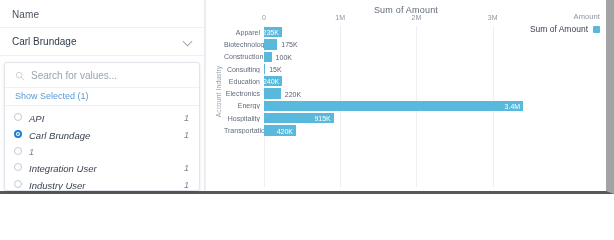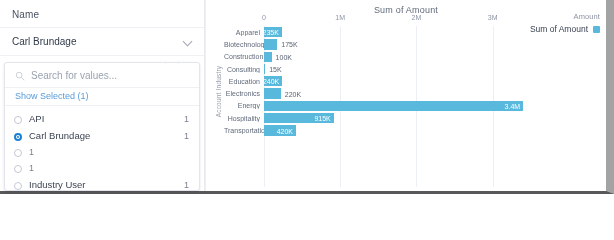--- a/index.html
+++ b/index.html
@@ -83,24 +83,25 @@
   .show-sel-row{
     display:flex;justify-content:flex-start;
     padding:3px 10px 4px 10px;
     border-bottom:1px solid #eef0f4;
   }
   .show-sel{
     font-size:9px;color:#5a9bd8;cursor:pointer;
   }
   .opt-list{flex:1 1 auto;padding:4px 0 0 0;}
   .opt{
-    display:flex;align-items:flex-end;
+    display:flex;align-items:flex-start;
     padding:3px 10px 3px 9px;
     font-size:9.5px;color:#3b4352;
     cursor:pointer;
+    font-style:italic;
   }
   .radio{
     width:8px;height:8px;flex:0 0 8px;border-radius:50%;
     border:1px solid #c3c9d4;background:#fff;margin-right:7px;
     box-sizing:border-box;position:relative;
   }
   .opt.selected .radio{border:2px solid #1b7fd4;}
   .opt.selected .radio:after{
     content:"";position:absolute;left:1px;top:1px;
     width:2px;height:2px;border-radius:50%;background:#1b7fd4;
@@ -227,20 +228,21 @@
           <span class="radio"></span>
           <span class="lbl">Carl Brundage</span>
           <span class="cnt">1</span>
         </div>
         <div class="opt">
           <span class="radio"></span>
           <span class="cnt">1</span>
         </div>
         <div class="opt">
           <span class="radio"></span>
+          <span class="lbl">Integration User</span>
           <span class="cnt">1</span>
         </div>
         <div class="opt">
           <span class="radio"></span>
           <span class="lbl">Industry User</span>
           <span class="cnt">1</span>
         </div>
       </div>
 
     </div>

